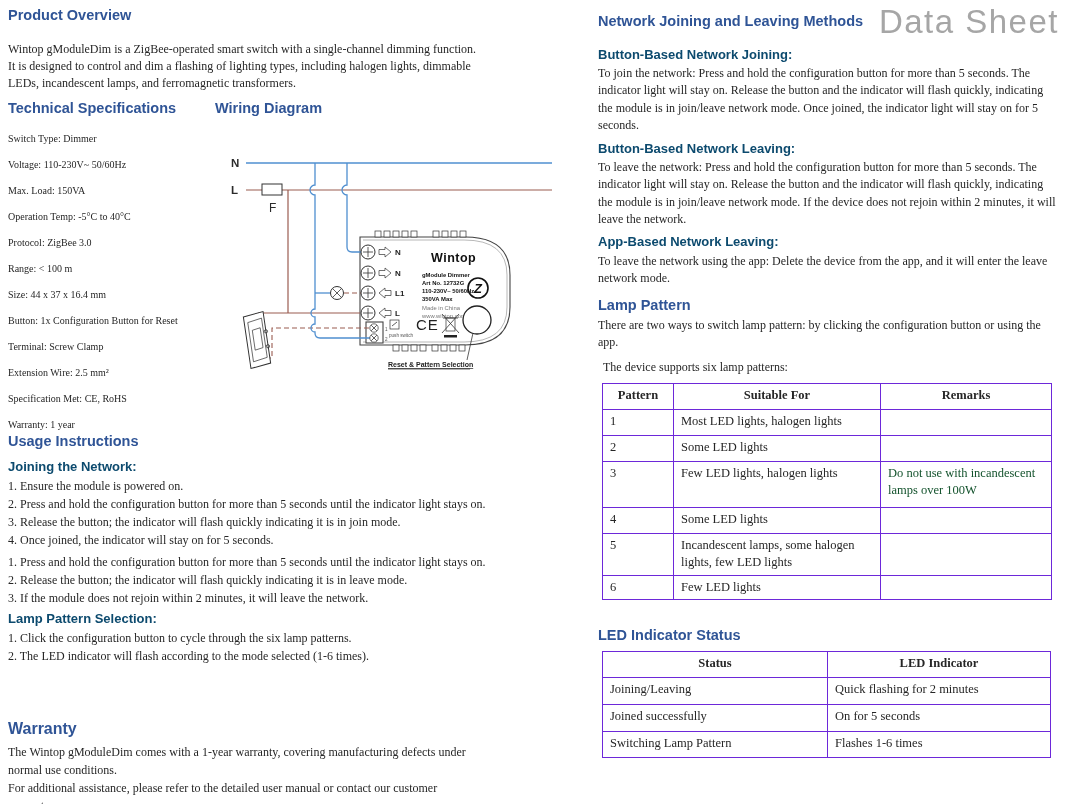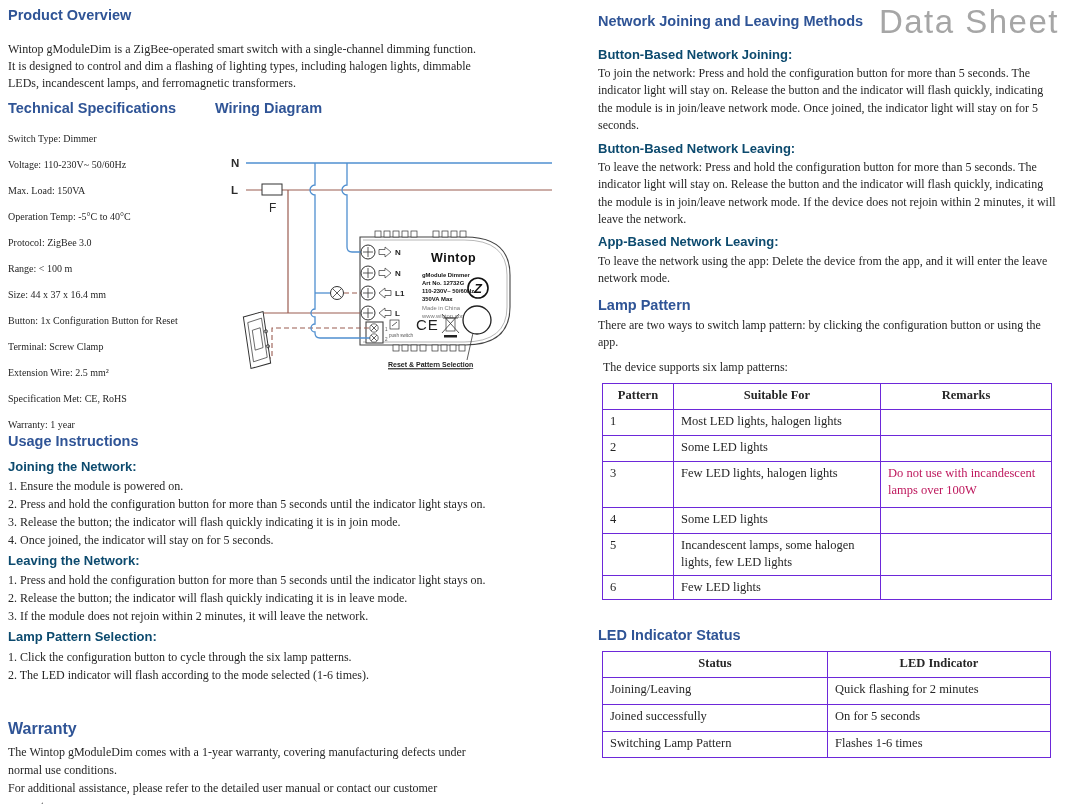--- a/index.html
+++ b/index.html
@@ -32,21 +32,21 @@
   .rc-lamp{position:absolute;left:598px;top:296px;width:462px;}
   .rc-lamp .h1{margin-bottom:2px;}
   .rc-lamp .intro{font-size:12px;line-height:1.45;margin:0 0 8px 0;}
   .rc-lamp .note{font-size:12px;margin:0 0 8px 5px;}
   .rc-led{position:absolute;left:598px;top:626px;width:462px;}
   .rc-led .h1{margin-bottom:6px;}
   table.doc{border-collapse:collapse;margin-left:4px;font-size:12.5px;}
   table.doc th,table.doc td{border:1px solid #6d28d9;vertical-align:top;
       padding:3px 7px;line-height:1.35;}
   table.doc th{font-weight:bold;text-align:center;}
-  .red{color:#be185d;}
+  .red{color:#14532d;}
   .c-pattern{width:56px;} .c-suit{width:192px;} .c-rem{width:156px;}
   .c-status{width:210px;} .c-led{width:208px;}
   .watermark{position:absolute;top:3px;right:32px;font-family:"Liberation Sans",sans-serif;
       font-size:33px;font-weight:400;letter-spacing:1.5px;color:#A6A6A6;}
   
   .wb{stroke:#4f8fd0;stroke-width:1.3;fill:none;}
   .wr{stroke:#9a5c50;stroke-width:1.2;fill:none;}
   .wrd{stroke:#9a5c50;stroke-width:1.1;fill:none;stroke-dasharray:5,3;}
   .mod{fill:#ffffff;stroke:#444;stroke-width:1.1;}
   .mod-inner{fill:none;stroke:#888;stroke-width:0.6;}
@@ -244,21 +244,20 @@
   <div class="sec-usage">
     <div class="h1">Usage Instructions</div>
     <div class="usage-block">
       <div class="h2">Joining the Network:</div>
       <div class="line">1. Ensure the module is powered on.</div>
       <div class="line">2. Press and hold the configuration button for more than 5 seconds until the indicator light stays on.</div>
       <div class="line">3. Release the button; the indicator will flash quickly indicating it is in join mode.</div>
       <div class="line">4. Once joined, the indicator will stay on for 5 seconds.</div>
     </div>
     <div class="usage-block">
-      <div class="h2">Leaving the Network:</div>
       <div class="line">1. Press and hold the configuration button for more than 5 seconds until the indicator light stays on.</div>
       <div class="line">2. Release the button; the indicator will flash quickly indicating it is in leave mode.</div>
       <div class="line">3. If the module does not rejoin within 2 minutes, it will leave the network.</div>
     </div>
     <div class="usage-block">
       <div class="h2">Lamp Pattern Selection:</div>
       <div class="line">1. Click the configuration button to cycle through the six lamp patterns.</div>
       <div class="line">2. The LED indicator will flash according to the mode selected (1-6 times).</div>
     </div>
   </div>

